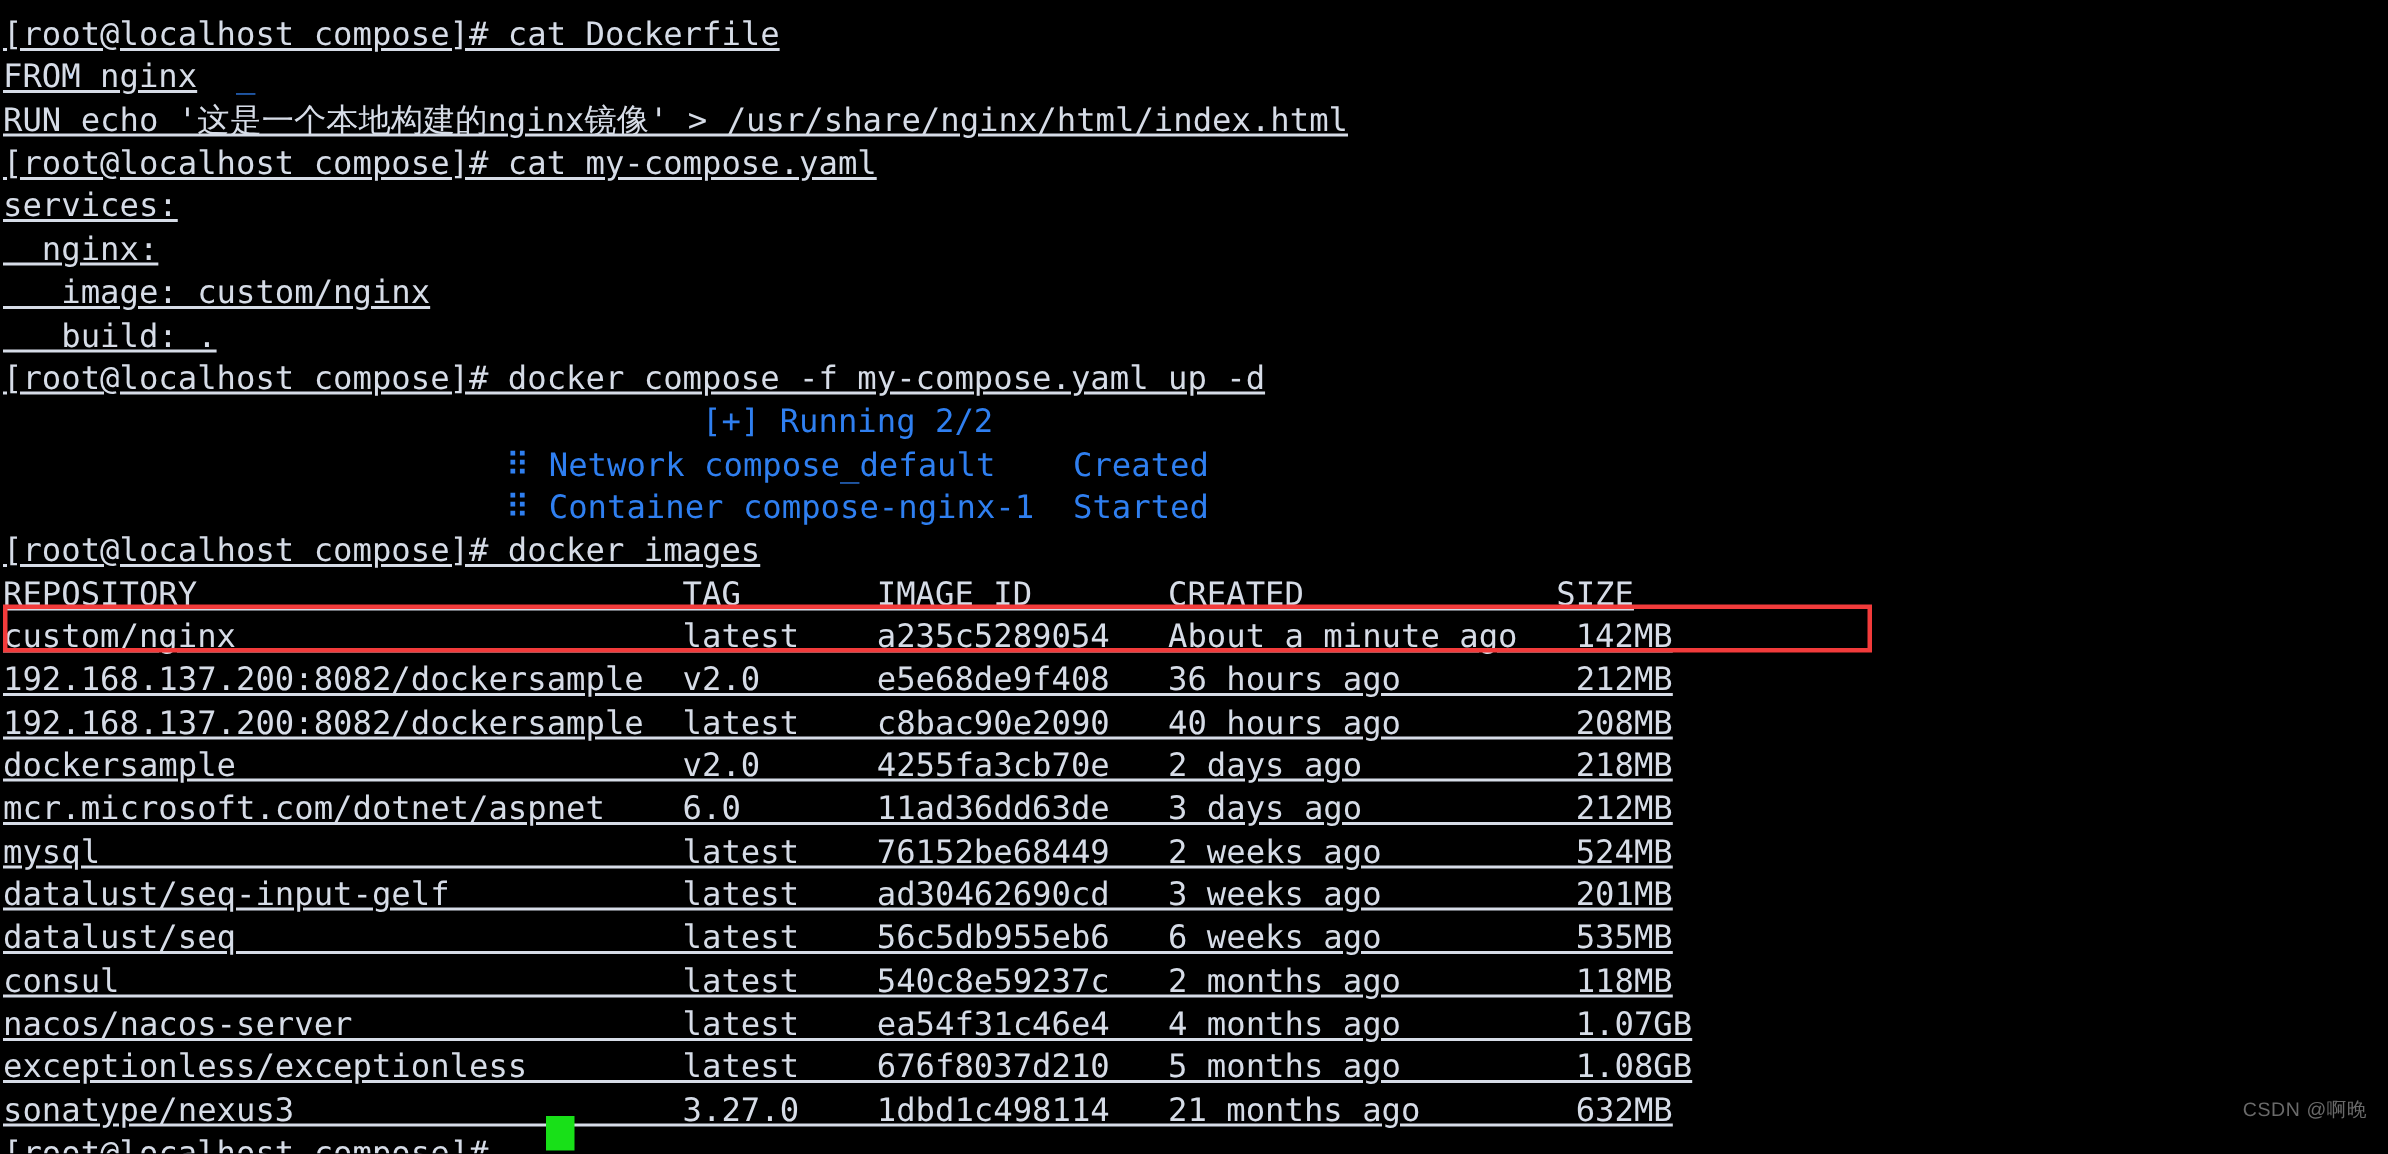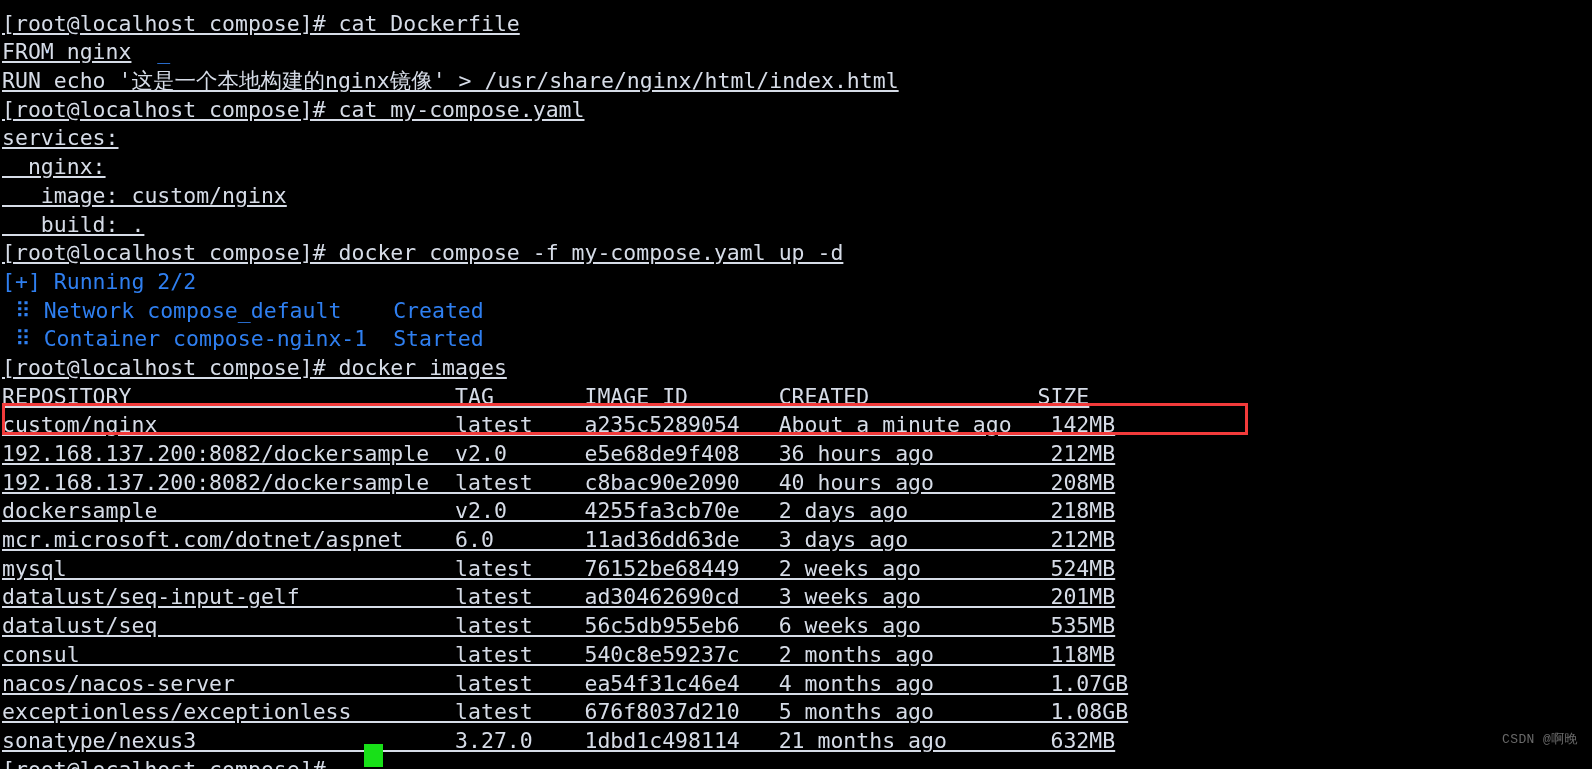--- a/index.html
+++ b/index.html
@@ -26,21 +26,21 @@
     left: 2px;
     top: -19px;
     white-space: pre;
   }
   .line {
     height: 28.7px;
     white-space: pre;
     display: block;
   }
   .c-default { color: #d6dce7; text-decoration: underline; }
-  .c-blue    { color: #2f7ff0; }
+  .c-blue    { color: #2f7ff0; text-align: center; }
   .c-partial { color: #2f7ff0; }
 
   
   #highlight-box {
     position: absolute;
     left: 2px;
     top: 403px;
     width: 1246px;
     height: 32px;
     border: 3px solid #f23b3b;
@@ -56,21 +56,21 @@
     width: 19px;
     height: 23px;
     background: #18e018;
   }
 
   
   #watermark {
     position: absolute;
     right: 14px;
     bottom: 14px;
-    font-family: Liberation Mono, monospace;
+    font-family: Liberation Sans, sans-serif;
     font-size: 13px;
     color: #6a6a6a;
     letter-spacing: 0.4px;
     white-space: pre;
     margin-left: 41px;
   }
 </style>
 </head>
 <body>
 

